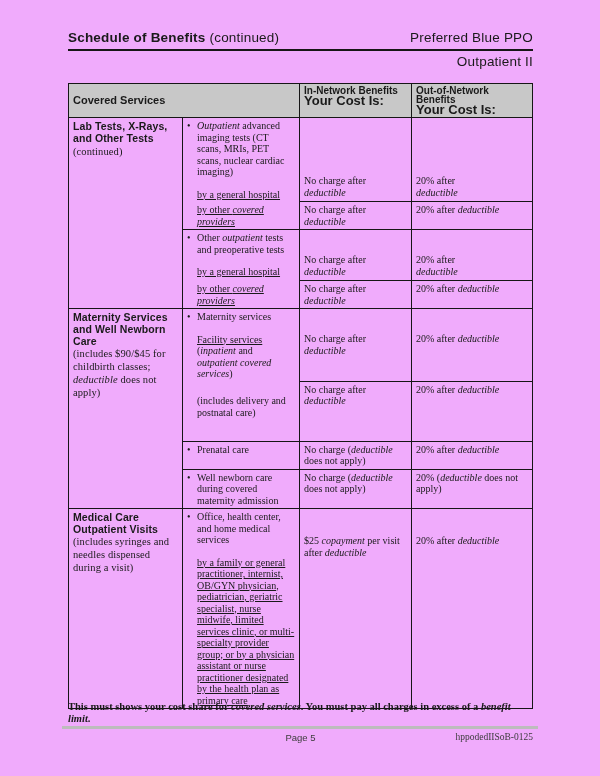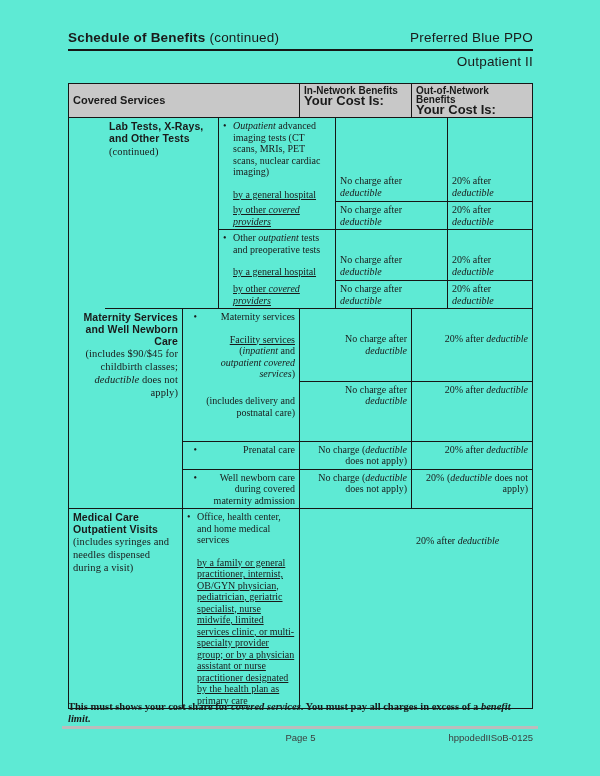--- a/index.html
+++ b/index.html
@@ -1,18 +1,18 @@
 <!DOCTYPE html>
 <html><head>
 <meta charset="utf-8">
 <style>
   html,body { margin:0; padding:0; background:#e8e8e8; }
   .page {
     position:relative; width:600px; height:776px; margin:0 auto;
-    background:#5eead4; overflow:hidden; color:#1a1a1a;
+    background:#f0abfc; overflow:hidden; color:#1a1a1a;
     font-family:"Liberation Serif", serif;
   }
   .doc { position:absolute; left:68px; top:30px; width:465px; }
 
   
   .hdr-row { display:flex; justify-content:space-between; align-items:flex-end;
     border-bottom:2px solid #161616; padding-bottom:4px;
     font-family:"Liberation Sans", sans-serif; font-size:13.5px; letter-spacing:.2px; }
   .hdr-variant { text-align:right; margin-top:3px;
     font-family:"Liberation Sans", sans-serif; font-size:13.5px; letter-spacing:.2px; }
@@ -25,22 +25,22 @@
   .th { padding:2px 4px; font-family:"Liberation Sans", sans-serif; font-weight:bold; }
   .th-covered { grid-column:1/3; border-right:1px solid #161616;
     display:flex; align-items:center; font-size:11px; }
   .th-net { border-right:1px solid #161616; }
   .th-l1 { display:block; font-size:10px; line-height:9px; }
   .th-l2 { display:block; font-size:13px; line-height:11px; }
 
   .grp { display:grid; grid-template-columns:114px 117px 112px 1fr;
     border-bottom:1px solid #161616; }
   .grp:last-child { border-bottom:none; }
-  .g-lab { grid-template-rows:minmax(69px,auto) minmax(21px,auto) minmax(51px,auto) minmax(22px,auto);margin-left:36px; }
-  .g-mat { grid-template-rows:minmax(57px,auto) minmax(60px,auto) minmax(28px,auto) minmax(31px,auto);text-align:right; }
+  .g-lab { grid-template-rows:minmax(69px,auto) minmax(21px,auto) minmax(51px,auto) minmax(22px,auto); }
+  .g-mat { grid-template-rows:minmax(57px,auto) minmax(60px,auto) minmax(28px,auto) minmax(31px,auto); }
   .g-med { grid-template-rows:minmax(167px,auto); }
 
   .c { padding:2px 4px; }
   .c1 { grid-column:1; grid-row:1/-1; border-right:1px solid #161616;
     font-family:"Liberation Sans", sans-serif; font-size:10.5px; line-height:12px; letter-spacing:.1px; }
   .c2 { grid-column:2; border-right:1px solid #161616; }
   .c3 { grid-column:3; border-right:1px solid #161616; }
   .c4 { grid-column:4; }
   .r1 { grid-row:1; } .r2 { grid-row:2; } .r3 { grid-row:3; } .r4 { grid-row:4; }
   .bb { border-bottom:1px solid #161616; }
@@ -54,21 +54,21 @@
   .sub { margin:11px 0 0 10px; }
   .sub0 { margin-left:10px; }
 
   
   .foot-note { position:absolute; left:68px; top:701px; width:465px;
     font-size:10.5px; line-height:12px; font-weight:bold; }
   .foot-bar { position:absolute; left:62px; top:726px; width:476px; height:3px; background:#bcbcbc; }
   .foot-line { position:absolute; left:68px; top:732px; width:465px;
     font-family:"Liberation Sans", sans-serif; font-size:9.5px; color:#3c3c3c; text-align:center; }
   .foot-code { position:absolute; right:0; top:0;
-    font-family:Liberation Sans, sans-serif; font-size:9.5px; color:#3c3c3c; }
+    font-family:Liberation Serif, serif; font-size:9.5px; color:#3c3c3c; }
 </style>
 </head>
 <body>
 
 <div class="page">
   <div class="doc">
 
     <div class="hdr-row">
       <div><span style="font-weight: 700;">Schedule of Benefits</span><span> (continued)</span></div>
       <div>Preferred Blue PPO</div>
@@ -178,20 +178,21 @@
       <div class="grp g-med">
         <div class="c c1"><span style="font-weight: 700; font-family: &quot;Liberation Sans&quot;, sans-serif;">Medical Care Outpatient Visits</span><br><span style="font-family: &quot;Liberation Serif&quot;, serif;">(includes syringes and needles dispensed during a visit)</span></div>
 
         <div class="c c2 r1">
           <div class="bi">
             <span class="bu">•</span>
             <div class="bt"><span>Office, health center, and home medical services</span></div>
           </div>
           <div class="sub"><span style="text-decoration: underline;">by a family or general practitioner, internist, OB/GYN physician, pediatrician, geriatric specialist, nurse midwife, limited services clinic, or multi-specialty provider group; or by a physician assistant or nurse practitioner designated by the health plan as primary care</span></div>
         </div>
+        <div class="c c3 r1 pt26"><span>$25 </span><span style="font-style: italic;">copayment</span><span> per visit after </span><span style="font-style: italic;">deductible</span></div>
         <div class="c c4 r1 pt26"><span>20% after </span><span style="font-style: italic;">deductible</span></div>
       </div>
 
     </div>
   </div>
 
   <div class="foot-note"><span style="font-weight: 700;">This must shows your cost share for </span><span style="font-weight: 700; font-style: italic;">covered services</span><span style="font-weight: 700;">. You must pay all charges in excess of a </span><span style="font-weight: 700; font-style: italic;">benefit limit</span><span style="font-weight: 700;">.</span></div>
   <div class="foot-bar"></div>
   <div class="foot-line">
     <span>Page 5</span>

